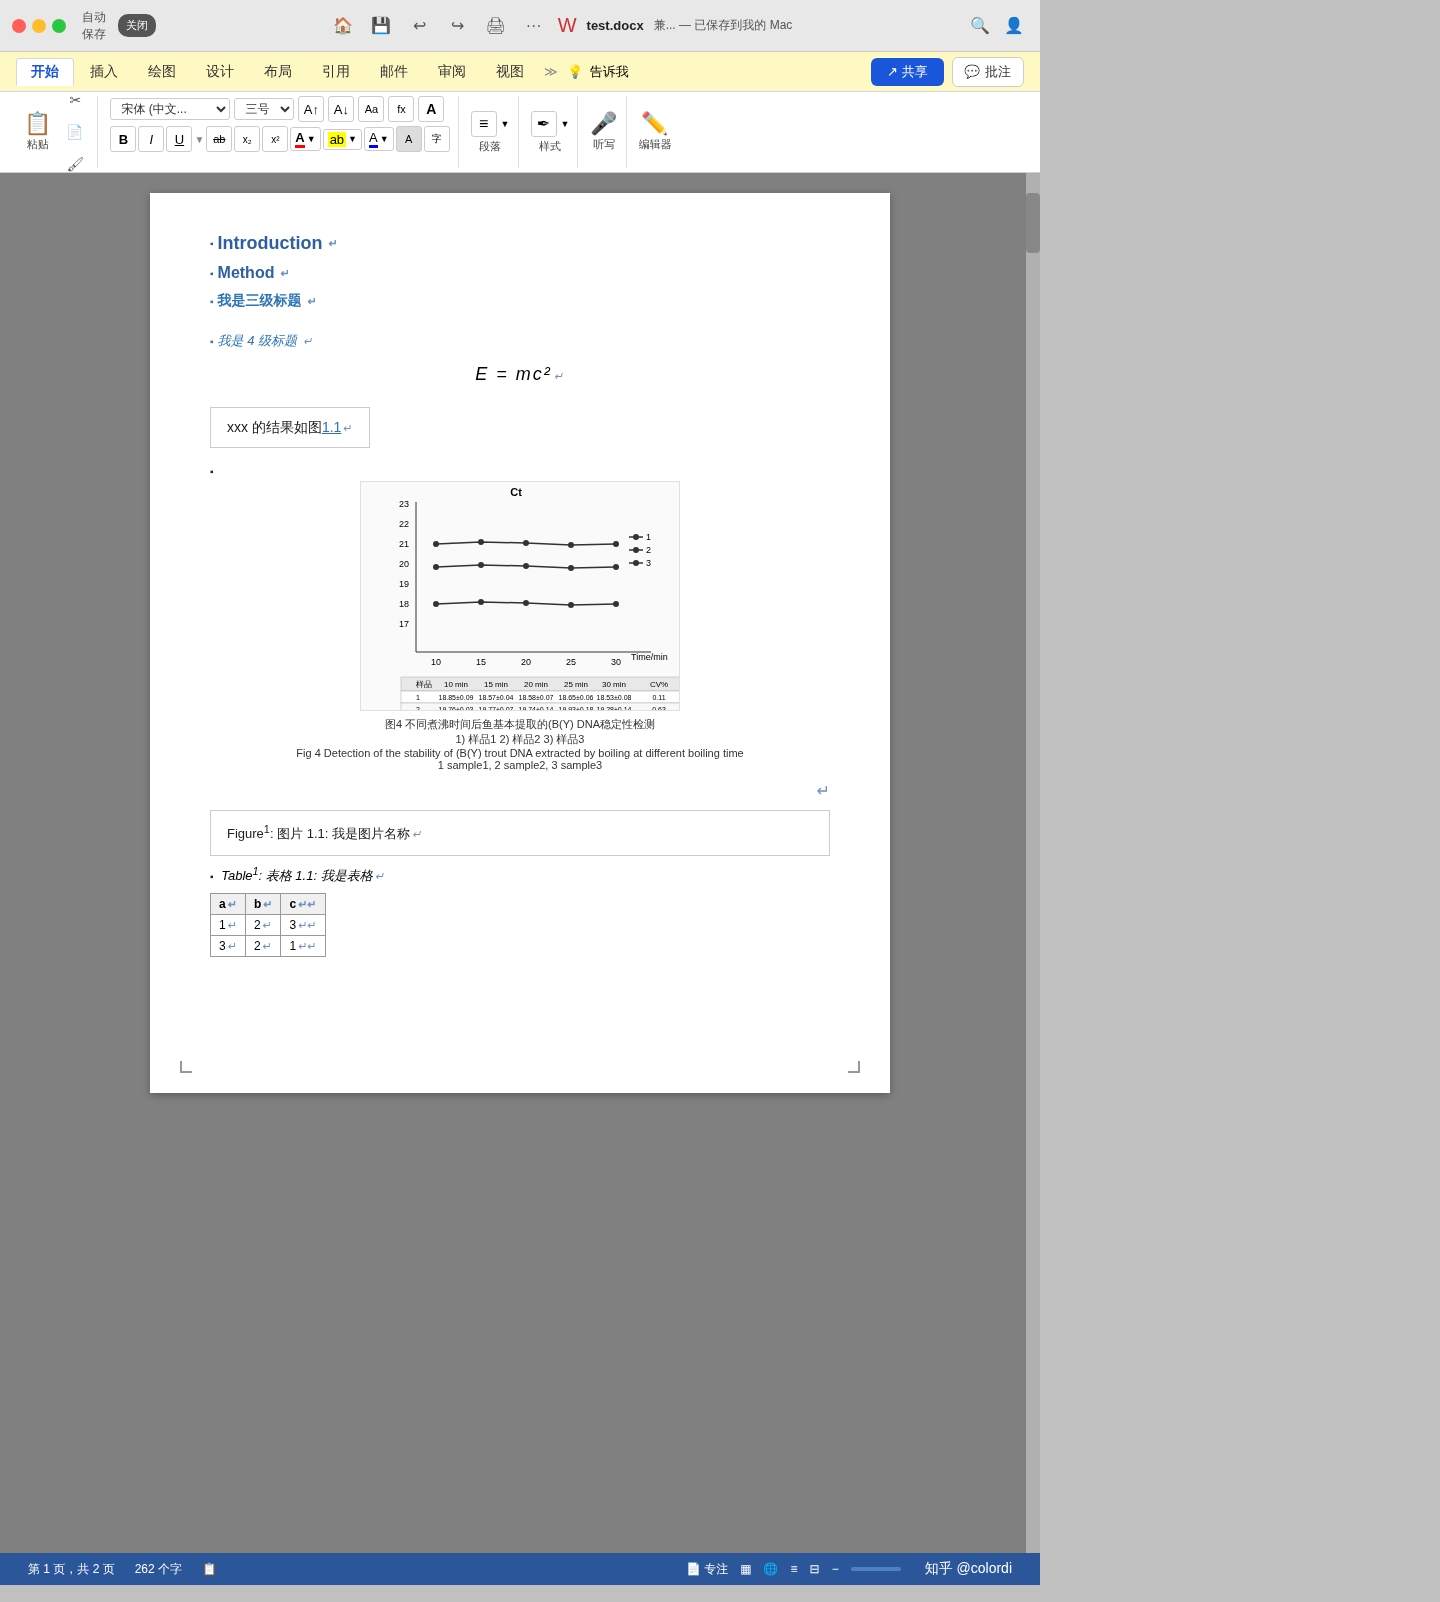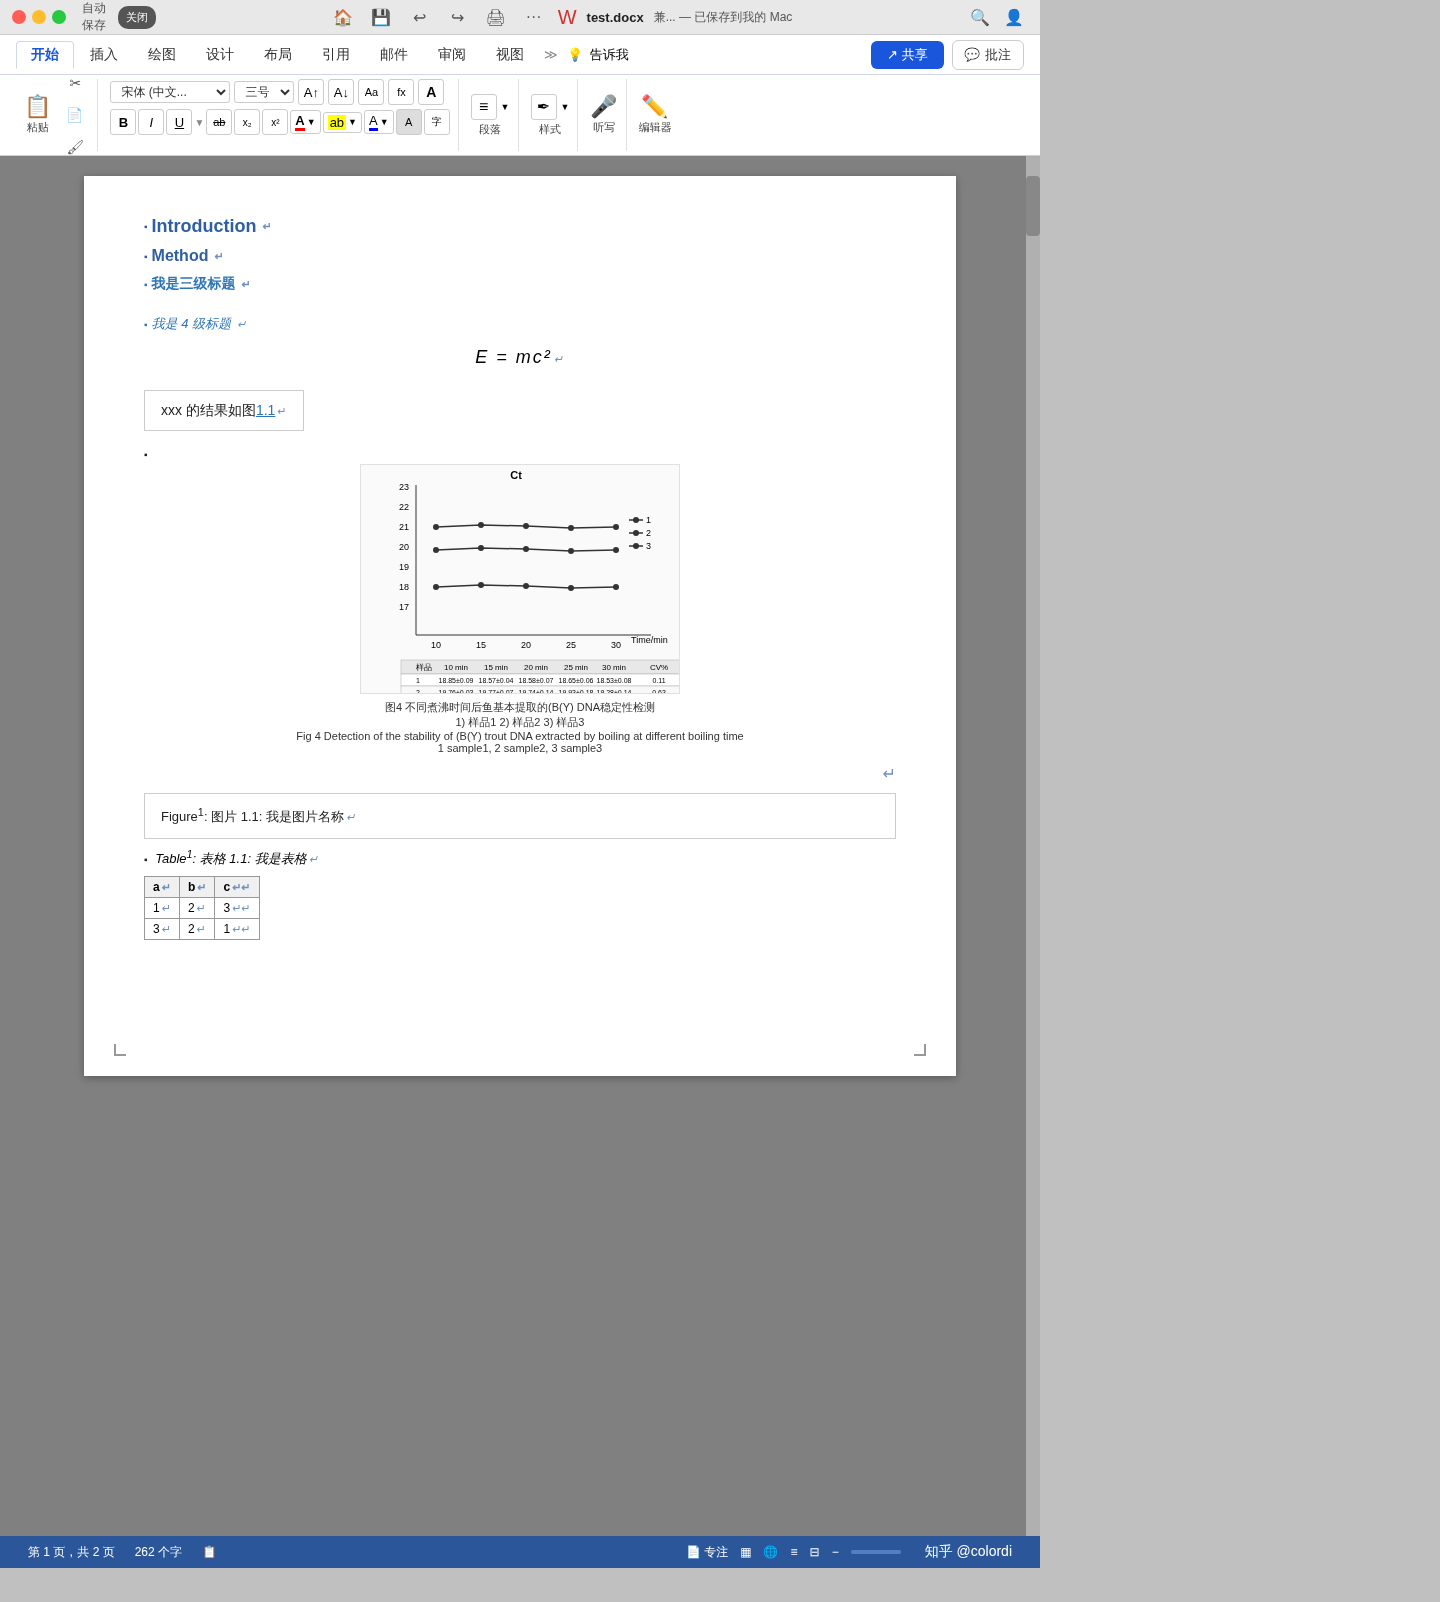--- a/index.html
+++ b/index.html
@@ -1,41 +1,41 @@
 <!DOCTYPE html>
 <html><head>
   <meta charset="utf-8">
   <style>
     * { box-sizing: border-box; margin: 0; padding: 0; }
     body { background: #c0c0c0; font-family: 'Arial', sans-serif; width: 1040px; min-height: 1602px; overflow-x: hidden; }
 
     
     .title-bar {
       background: #e8e8e8;
-      height: 35px;
+      height: 52px;
       display: flex;
       align-items: center;
       padding: 0 12px;
       border-bottom: 1px solid #ccc;
       gap: 8px;
     }
     .traffic-lights { display: flex; gap: 6px; align-items: center; margin-right: 8px; }
     .tl { width: 14px; height: 14px; border-radius: 50%; }
     .tl-red { background: #ff5f57; }
     .tl-yellow { background: #ffbd2e; }
     .tl-green { background: #28c840; }
     .title-center { flex: 1; display: flex; justify-content: center; align-items: center; gap: 10px; font-size: 13px; color: #333; }
     .title-filename { font-weight: 600; color: #222; }
     .title-icons { display: flex; gap: 8px; align-items: center; }
     .icon-btn { width: 28px; height: 28px; display: flex; align-items: center; justify-content: center; cursor: pointer; color: #555; font-size: 16px; }
     .autosave-badge { background: #555; color: white; border-radius: 10px; font-size: 11px; padding: 4px 8px; }
     .title-right { display: flex; gap: 6px; align-items: center; }
 
     
-    .ribbon { background: #ffffff; border-bottom: 1px solid #c8d0e0; }
+    .ribbon { background: #fef9c3; border-bottom: 1px solid #c8d0e0; }
     .ribbon-tabs { display: flex; align-items: center; padding: 0 16px; height: 40px; gap: 2px; border-bottom: 1px solid #d0d8e8; }
     .ribbon-tab { padding: 4px 14px; font-size: 14px; cursor: pointer; color: #333; border-radius: 4px 4px 0 0; }
     .ribbon-tab.active { background: white; color: #1a56db; font-weight: 700; border: 1px solid #d0d8e8; border-bottom: 1px solid white; }
     .ribbon-extra { margin-left: auto; display: flex; gap: 8px; align-items: center; }
     .ribbon-share-btn { background: #1a56db; color: white; border: none; border-radius: 6px; padding: 5px 16px; font-size: 13px; cursor: pointer; display: flex; align-items: center; gap: 4px; }
     .ribbon-comment-btn { background: white; color: #333; border: 1px solid #ccc; border-radius: 6px; padding: 5px 12px; font-size: 13px; cursor: pointer; display: flex; align-items: center; gap: 4px; }
 
     .ribbon-toolbar { display: flex; align-items: stretch; padding: 4px 8px; height: 80px; gap: 4px; background: white; }
     .ribbon-group { display: flex; align-items: center; gap: 2px; padding: 0 8px; border-right: 1px solid #e0e0e0; }
     .ribbon-group:last-child { border-right: none; }
@@ -47,21 +47,21 @@
     .size-select { border: 1px solid #ccc; border-radius: 3px; padding: 2px 6px; font-size: 12px; color: #333; background: white; cursor: pointer; width: 60px; }
     .fmt-btn { width: 26px; height: 26px; display: flex; align-items: center; justify-content: center; border: 1px solid #ccc; border-radius: 3px; cursor: pointer; font-size: 13px; background: white; }
     .fmt-btn.bold { font-weight: bold; }
     .fmt-btn.italic { font-style: italic; }
 
     .format-row { display: flex; align-items: center; gap: 2px; }
     .color-btn { display: flex; align-items: center; gap: 2px; cursor: pointer; border: 1px solid #ccc; border-radius: 3px; padding: 2px 4px; font-size: 12px; }
 
     
     .doc-area { background: #808080; display: flex; flex-direction: column; align-items: center; padding: 20px 0; min-height: 1380px; position: relative; }
-    .doc-page { background: white; width: 872px; min-height: 900px; padding: 40px 60px; box-shadow: 0 2px 8px rgba(0,0,0,0.3); position: relative; }
+    .doc-page { background: white; width: 740px; min-height: 900px; padding: 40px 60px; box-shadow: 0 2px 8px rgba(0,0,0,0.3); position: relative; }
     .scrollbar { position: absolute; right: 0; top: 0; width: 12px; height: 100%; background: #a0a0a0; }
     .scrollbar-thumb { width: 100%; height: 60px; background: #888; border-radius: 4px; margin-top: 20px; }
 
     
     .doc-heading1 { color: #2e5fa3; font-size: 18px; font-weight: 700; margin-bottom: 10px; display: flex; align-items: center; gap: 4px; }
     .doc-heading1::before { content: '▪'; color: #2e5fa3; font-size: 10px; }
     .doc-heading2 { color: #2e5fa3; font-size: 16px; font-weight: 700; margin-bottom: 10px; display: flex; align-items: center; gap: 4px; }
     .doc-heading2::before { content: '▪'; color: #2e5fa3; font-size: 10px; }
     .doc-heading3 { color: #2e75b6; font-size: 14px; font-weight: 600; margin-bottom: 22px; display: flex; align-items: center; gap: 4px; }
     .doc-heading3::before { content: '▪'; color: #2e75b6; font-size: 10px; }

